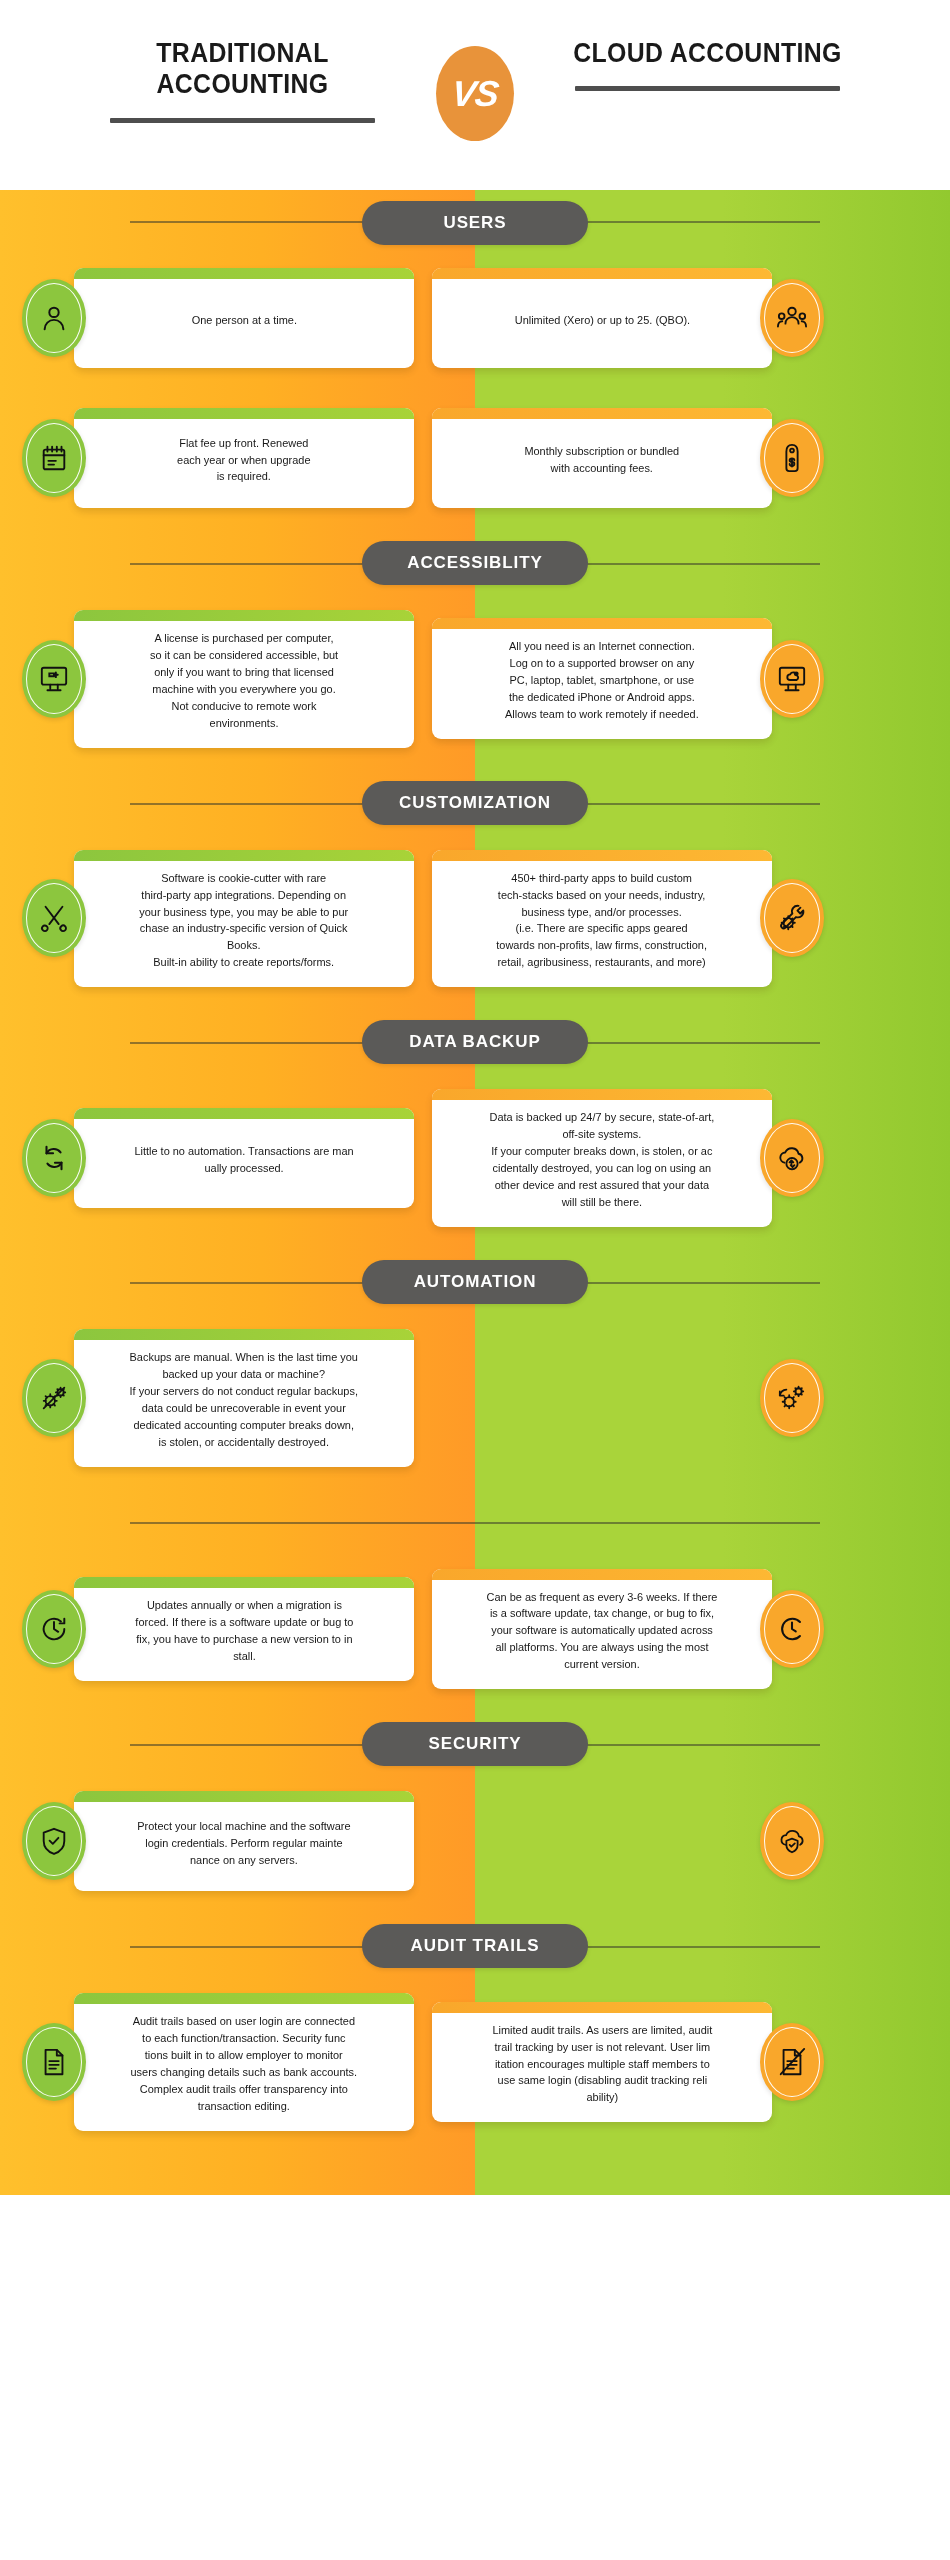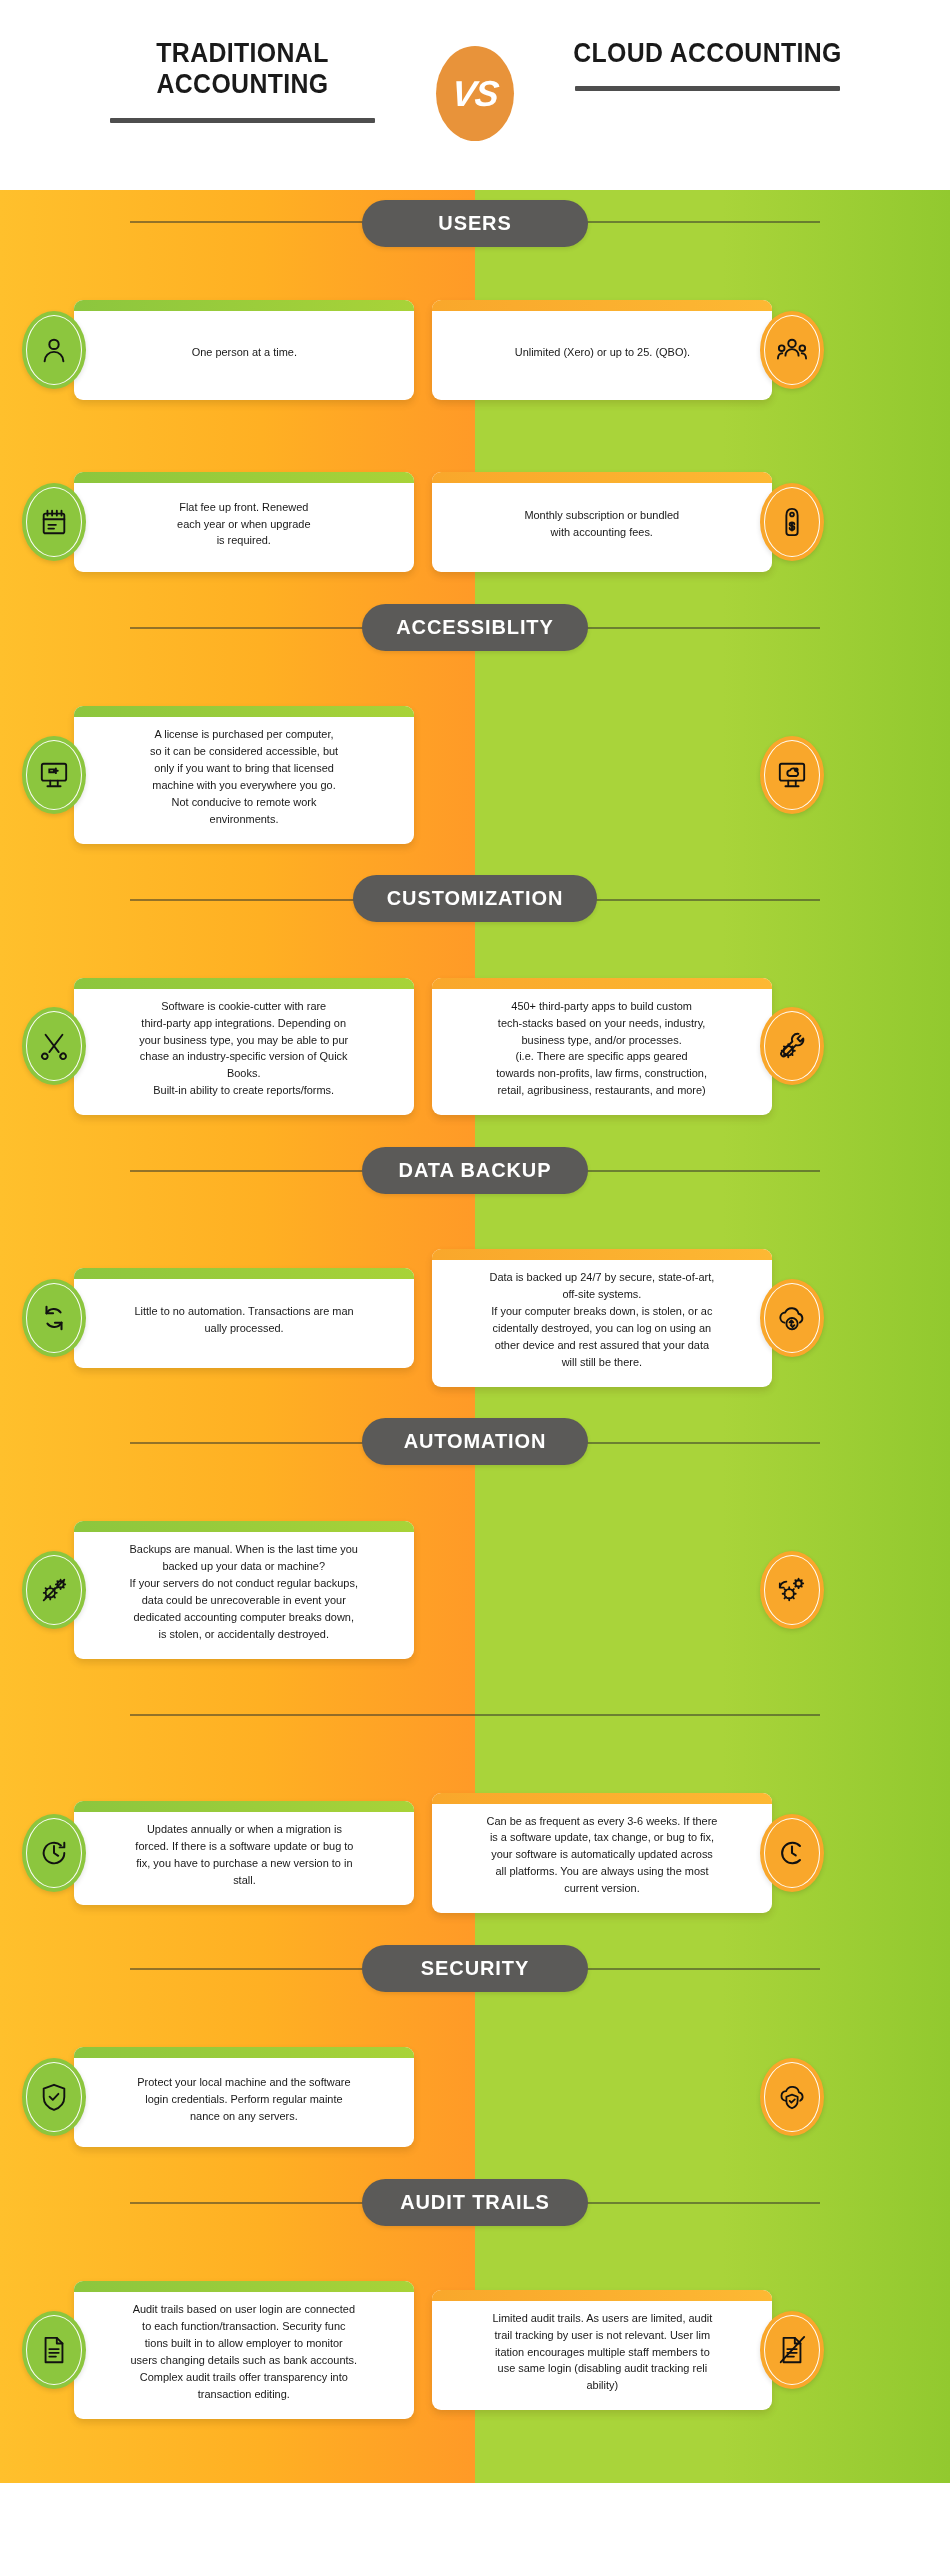--- a/index.html
+++ b/index.html
@@ -105,38 +105,37 @@
   .pill {
     position:relative;
     z-index:3;
     background:#5b5a58;
     color:#ffffff;
     border-radius:26px;
     min-width:226px;
     text-align:center;
     padding:13px 34px 14px;
     font-weight:bold;
-    font-size:20px;
+    font-size:17px;
     letter-spacing:.9px;
     line-height:1;
     box-shadow:0 2px 4px rgba(0,0,0,.10);
   }
 
   
   .row {
     display:flex;
     width:950px;
     padding:16px 0 24px;
   }
   .col {
     width:423px;
     position:relative;
     display:flex;
     align-items:center;
-    margin-top:32px;
   }
   .col.left  { justify-content:flex-start; padding-left:22px; }
   .col.right { justify-content:flex-end;  padding-right:22px; }
 
   .badge {
     width:64px; height:78px;
     border-radius:50%;
     flex:0 0 auto;
     display:flex; align-items:center; justify-content:center;
     position:relative;
@@ -290,20 +289,27 @@
       <div class="card cap-green left-card">
         <div class="card-text">A license is purchased per computer,
 so it can be considered accessible, but
 only if you want to bring that licensed
 machine with you everywhere you go.
 Not conducive to remote work
 environments.</div>
       </div>
     </div>
     <div class="col right">
+      <div class="card cap-orange right-card">
+        <div class="card-text">All you need is an Internet connection.
+Log on to a supported browser on any
+PC, laptop, tablet, smartphone, or use
+the dedicated iPhone or Android apps.
+Allows team to work remotely if needed.</div>
+      </div>
       <div class="badge orange">
           <svg viewBox="0 0 32 32" fill="none" stroke="#111" stroke-width="2" stroke-linecap="round">
             <rect x="3" y="4" width="26" height="18" rx="2"></rect>
             <path d="M12 22v4M20 22v4M9 28h14"></path>
             <path d="M11 14a3 3 0 0 1 3-3 4 4 0 0 1 7.4 1.2A2.8 2.8 0 0 1 21 17h-7a3 3 0 0 1-3-3z"></path>
             <circle cx="20.5" cy="10.5" r="1.6"></circle>
           </svg>
         </div>
     </div>
     </div>

